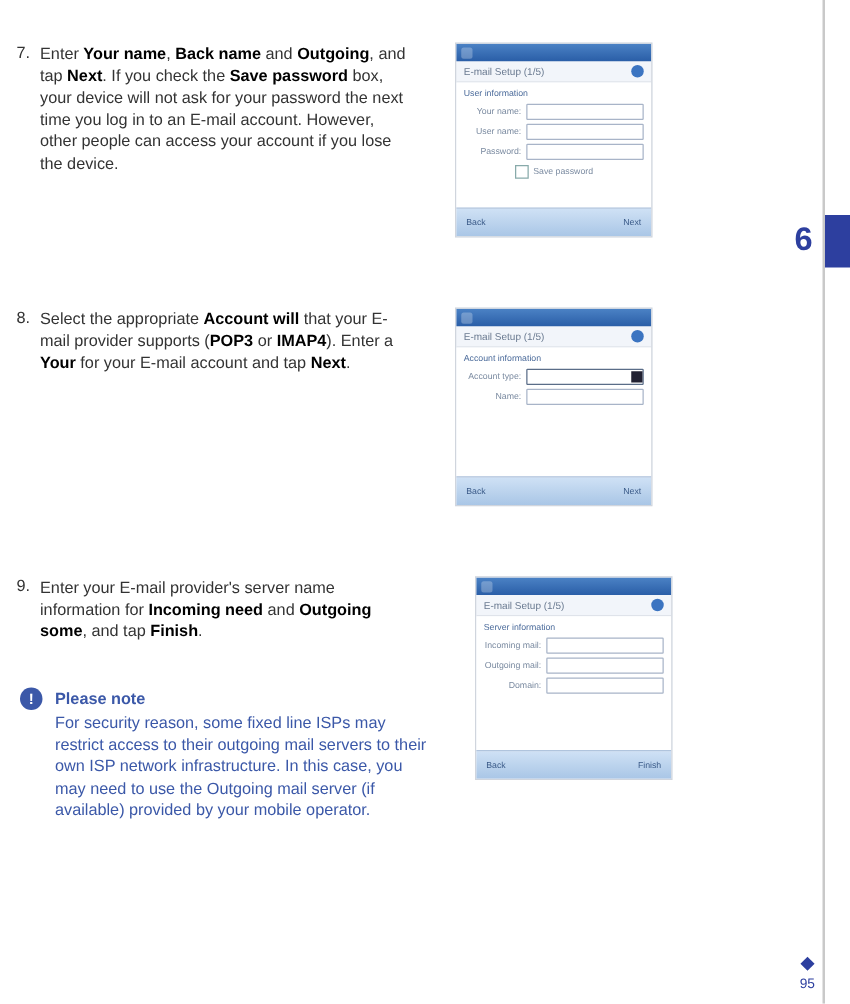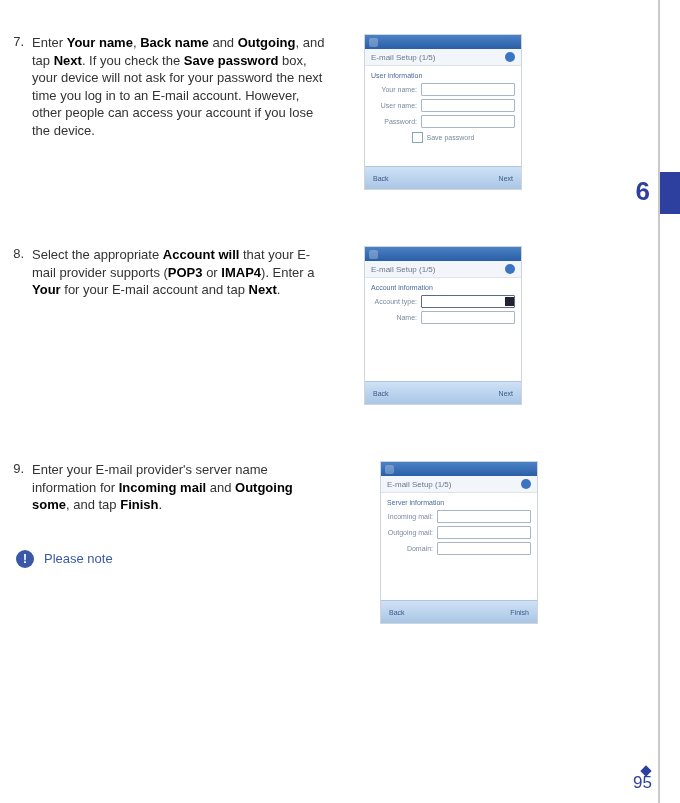--- a/index.html
+++ b/index.html
@@ -113,21 +113,21 @@
     padding-left: 6px;
     width: 330px;
   }
   .note-icon {
     width:18px;height:18px;border-radius:50%;background:#3b58a8;
     display:flex;align-items:center;justify-content:center;
     color:#fff;font-size:12px;font-weight:bold;
     flex-shrink:0;
   }
   .note-texts { color:#3b58a8; line-height:1.35; }
-  .note-title { font-weight:normal; margin-bottom:2px; }
+  .note-title { font-weight:bold; margin-bottom:2px; }
   .right-tab {
     position:absolute;
     top:0; right:20px;
     width:2px;
     height:803px;
     background:#c9c9c9;
   }
   .right-tab-color {
     position:absolute;
     right:0;
@@ -141,21 +141,21 @@
     right:30px;
     top:176px;
     font-size:26px;
     font-weight:bold;
     color:#2d3f9f;
   }
   .page-num {
     position:absolute;
     right:28px;
     bottom:10px;
-    font-size:17px;
+    font-size:11px;
     color:#2d3f9f;
   }
   .page-diamond {
     position:absolute;
     right:30px;
     bottom:28px;
     width:8px;height:8px;
     background:#2d3f9f;
     transform:rotate(45deg);
   }
@@ -237,27 +237,28 @@
           <span>Next</span>
         </div>
       </div>
     </div>
   </div>
 
   <div class="step-row step9-block">
     <div style="display:flex;flex-direction:column;">
       <div class="step-text-col">
         <div class="step-num">9.</div>
-        <div class="step-body">Enter your E-mail provider's server name information for <b>Incoming mail</b> and <b>Outgoing some</b>, and tap <b>Finish</b>.</div>
+        <div class="step-body">Enter your E-mail provider's server name information for <b>Incoming need</b> and <b>Outgoing some</b>, and tap <b>Finish</b>.</div>
       </div>
 
       <div class="note-block">
         <div class="note-icon">!</div>
         <div class="note-texts">
           <div class="note-title">Please note</div>
+          <div>For security reason, some fixed line ISPs may restrict access to their outgoing mail servers to their own ISP network infrastructure. In this case, you may need to use the Outgoing mail server (if available) provided by your mobile operator.</div>
         </div>
       </div>
     </div>
 
     <div class="shot-col">
       <div class="shot">
         <div class="shot-titlebar">
             <div class="winicon"></div>
           </div>
         <div class="shot-subhead">

